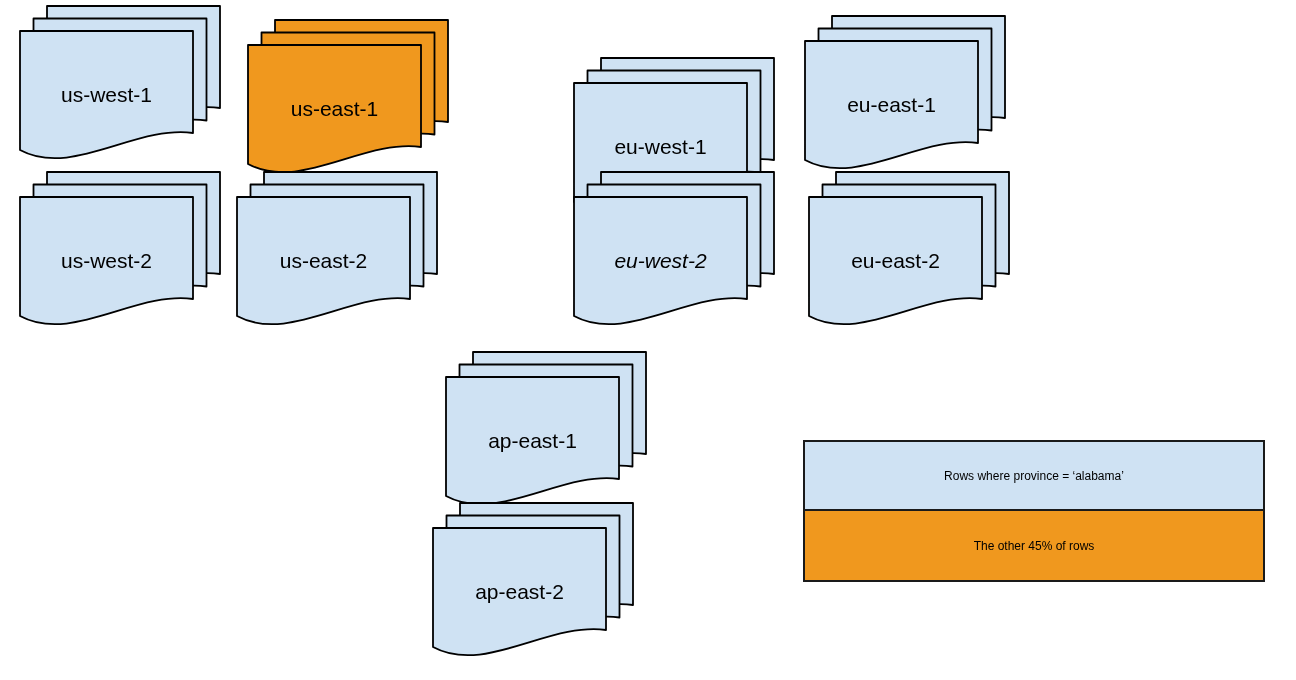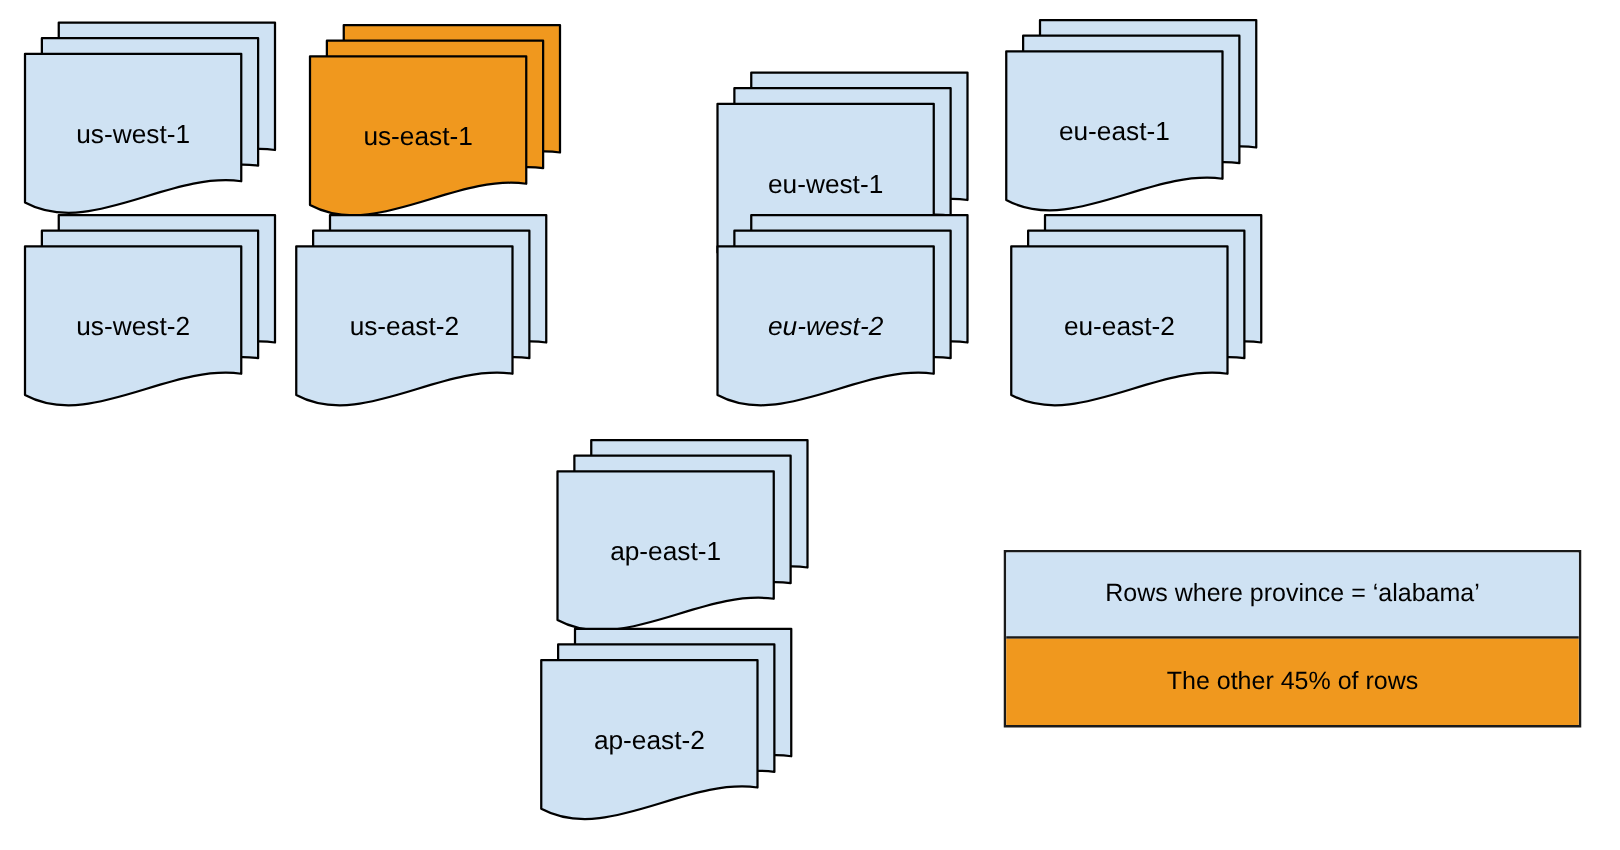--- a/index.html
+++ b/index.html
@@ -35,34 +35,34 @@
     top: 440px;
     width: 462px;
     border: 2px solid #1a1a1a;
     box-sizing: border-box;
   }
   .legend-row {
     height: 69px;
     display: flex;
     align-items: center;
     justify-content: center;
-    font-size: 20px;
+    font-size: 12px;
     color: #000000;
     box-sizing: border-box;
   }
   .legend-row:first-child {
     border-bottom: 2px solid #1a1a1a;
   }
 </style>
 </head>
 <body>
 
 <div id="canvas">
   <div id="stacks-layer">
-      <div class="stack" style="left: 20px; top: 18px;">
+      <div class="stack" style="left: 20px; top: 6px;">
     <svg width="205" height="160" viewBox="0 0 205 160">
       <g stroke="#000000" stroke-width="1.8" stroke-linejoin="round">
         <path class="doc" transform="translate(27,0)" d="M0,0 H173 V102 C115,94 52,147 0,119 Z" fill="#cfe2f3"></path>
         <path class="doc" transform="translate(13.5,12.5)" d="M0,0 H173 V102 C115,94 52,147 0,119 Z" fill="#cfe2f3"></path>
         <path class="doc" transform="translate(0,25)" d="M0,0 H173 V102 C115,94 52,147 0,119 Z" fill="#cfe2f3"></path>
       </g>
       <text x="86.5" y="96" text-anchor="middle">us-west-1</text>
     </svg>
   </div>
       <div class="stack" style="left: 248px; top: 20px;">

